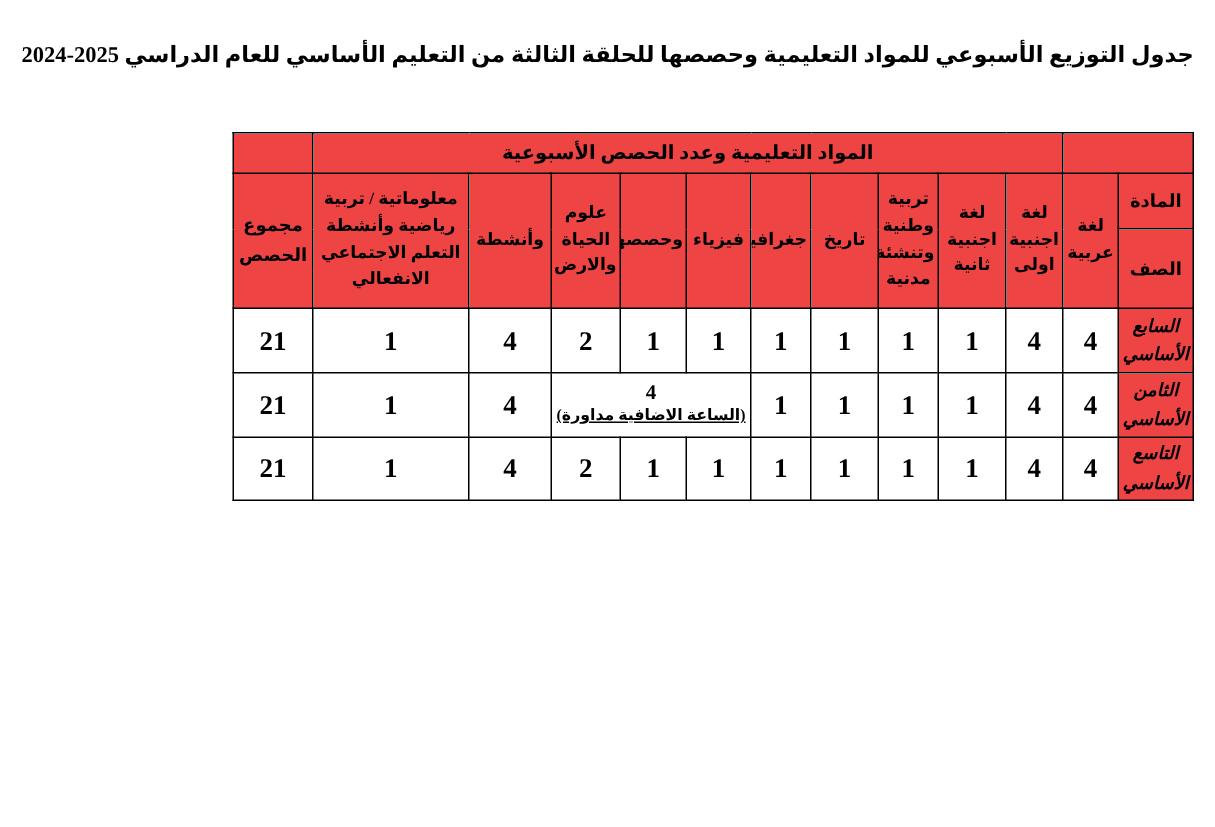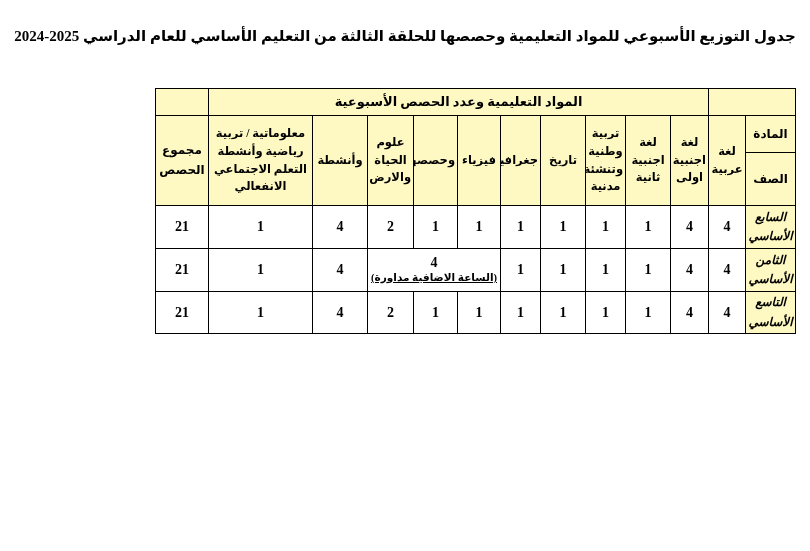--- a/index.html
+++ b/index.html
@@ -30,27 +30,27 @@
     direction: rtl;
   }
   table.schedule td {
     border: 1.5px solid #000;
     text-align: center;
     vertical-align: middle;
     padding: 1px 2px;
     font-weight: bold;
     overflow: hidden;
   }
-  td.g { background: #fef9c3; }
+  td.g { background: #ef4444; }
   td.subject-hd { font-size: 11.5px; line-height: 1.55; }
   td.top-hd { font-size: 13px; }
   td.corner-hd { font-size: 12px; margin-left: 12px; }
   td.total-hd { font-size: 12px; line-height: 1.6; }
   td.grade-cell { font-size: 12px; line-height: 1.6; font-style: italic; }
-  td.num { font-size: 14px; }
+  td.num { font-size: 18px; }
   td.merged-cell { font-size: 14px; line-height: 1.2; }
   td.merged-cell .note { font-size: 10.5px; font-weight: bold; text-decoration: underline; }
 </style>
 </head>
 <body>
 
 <div class="doc-title">جدول التوزيع الأسبوعي للمواد التعليمية وحصصها للحلقة الثالثة من التعليم الأساسي للعام الدراسي 2025-2024</div>
 
 <table class="schedule">
   <colgroup>

